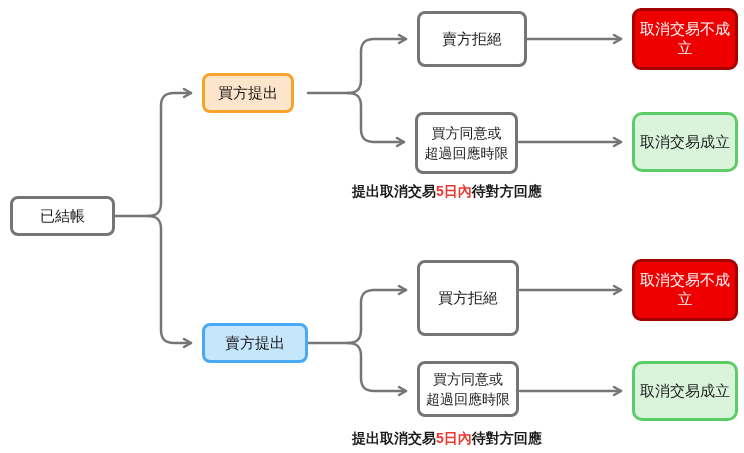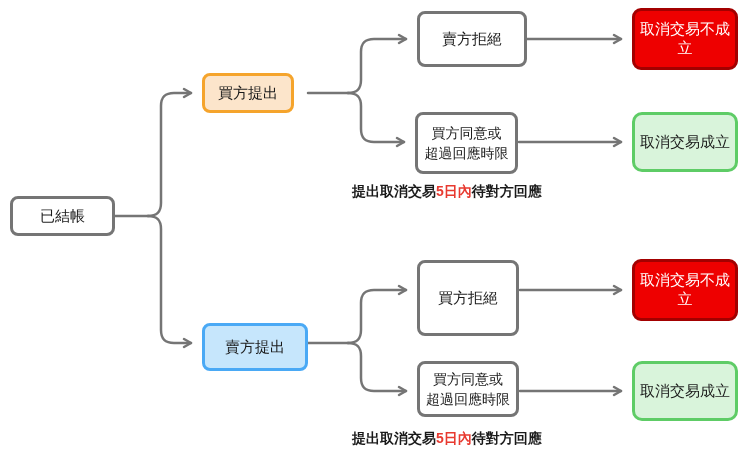--- a/index.html
+++ b/index.html
@@ -82,21 +82,21 @@
   </svg>
 
   <div class="node" style="left:10px;top:196px;width:105px;height:40px;">
     <span>已結帳</span>
   </div>
 
   <div class="node orange" style="left:202px;top:73px;width:92px;height:40px;">
     <span>買方提出</span>
   </div>
 
-  <div class="node blue" style="left:202px;top:323px;width:106px;height:48px;">
+  <div class="node blue" style="left:202px;top:323px;width:106px;height:40px;">
     <span>賣方提出</span>
   </div>
 
   <div class="node" style="left:417px;top:11px;width:110px;height:56px;">
     <span>賣方拒絕</span>
   </div>
 
   <div class="node two-line" style="left:415px;top:112px;width:103px;height:62px;">
     <span>買方同意或</span>
     <span>超過回應時限</span>

